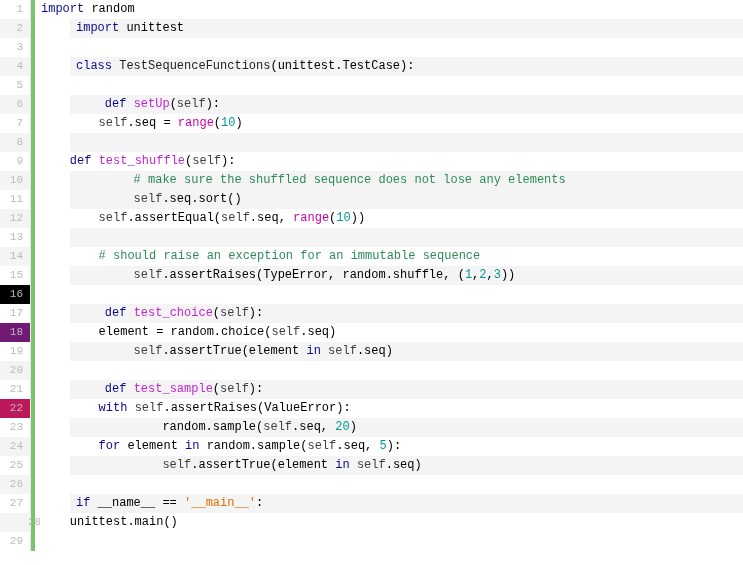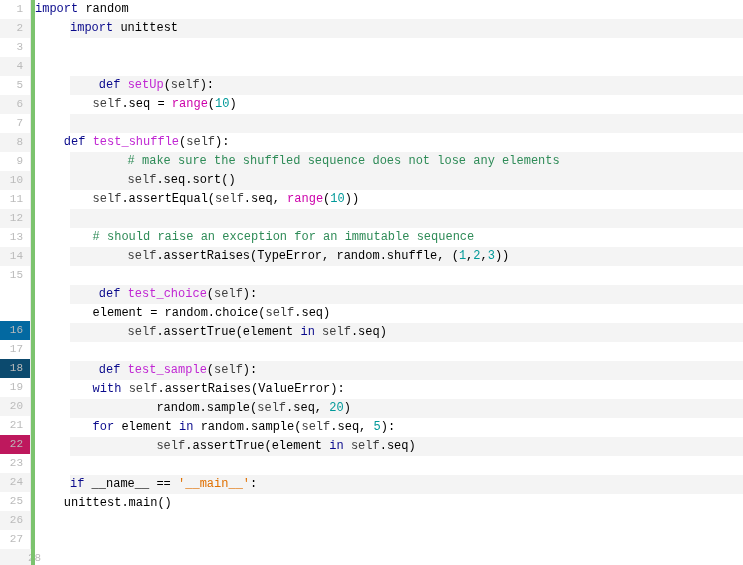--- a/index.html
+++ b/index.html
@@ -31,20 +31,21 @@
     width: 4px;
     background: #7cc36e;
     flex-shrink: 0;
   }
   .code {
     flex: 1;
     position: relative;
   }
   .line {
     height: 19px;
+    padding-left: 6px;
     white-space: pre;
   }
   .line.stripe {
     background: #f4f4f4;
     margin-left: 35px;
   }
   .kw { color: #0a0a8c; }          
   .fn { color: #c026d3; }          
   .self { color: #404040; }        
   .num { color: #009999; }
@@ -66,40 +67,41 @@
       <div class="ln" style="background: rgb(244, 244, 244);">6</div>
       <div class="ln">7</div>
       <div class="ln" style="background: rgb(244, 244, 244);">8</div>
       <div class="ln">9</div>
       <div class="ln" style="background: rgb(244, 244, 244);">10</div>
       <div class="ln">11</div>
       <div class="ln" style="background: rgb(244, 244, 244);">12</div>
       <div class="ln">13</div>
       <div class="ln" style="background: rgb(244, 244, 244);">14</div>
       <div class="ln">15</div>
-      <div class="ln" style="background: #0369a1; margin-top: 36px;">16</div>
+      <div class="ln" style="background: #000000;">16</div>
       <div class="ln">17</div>
-      <div class="ln" style="background: #0c4a6e;">18</div>
+      <div class="ln" style="background: #701a75;">18</div>
       <div class="ln">19</div>
       <div class="ln" style="background: rgb(244, 244, 244);">20</div>
       <div class="ln">21</div>
       <div class="ln" style="background: #be185d;">22</div>
       <div class="ln">23</div>
       <div class="ln" style="background: rgb(244, 244, 244);">24</div>
       <div class="ln">25</div>
       <div class="ln" style="background: rgb(244, 244, 244);">26</div>
       <div class="ln">27</div>
       <div class="ln" style="background: rgb(244, 244, 244); padding-left: 28px;">28</div>
       <div class="ln">29</div>
     </div>
   <div class="margin"></div>
   <div class="code" id="code">
       <div class="line"><span class="kw">import </span><span>random</span></div>
       <div class="line stripe"><span class="kw">import </span><span>unittest</span></div>
       <div class="line"><span></span></div>
+      <div class="line stripe"><span class="kw">class </span><span class="cls">TestSequenceFunctions</span><span>(unittest.TestCase):</span></div>
       <div class="line"><span></span></div>
       <div class="line stripe"><span>    </span><span class="kw">def </span><span class="fn">setUp</span><span>(</span><span class="self">self</span><span>):</span></div>
       <div class="line"><span>        </span><span class="self">self</span><span>.seq = </span><span class="builtin">range</span><span>(</span><span class="num">10</span><span>)</span></div>
       <div class="line stripe"><span></span></div>
       <div class="line"><span>    </span><span class="kw">def </span><span class="fn">test_shuffle</span><span>(</span><span class="self">self</span><span>):</span></div>
       <div class="line stripe"><span>        </span><span class="comment"># make sure the shuffled sequence does not lose any elements</span></div>
       <div class="line stripe"><span>        </span><span class="self">self</span><span>.seq.sort()</span></div>
       <div class="line"><span>        </span><span class="self">self</span><span>.assertEqual(</span><span class="self">self</span><span>.seq, </span><span class="builtin">range</span><span>(</span><span class="num">10</span><span>))</span></div>
       <div class="line stripe"><span></span></div>
       <div class="line"><span>        </span><span class="comment"># should raise an exception for an immutable sequence</span></div>

